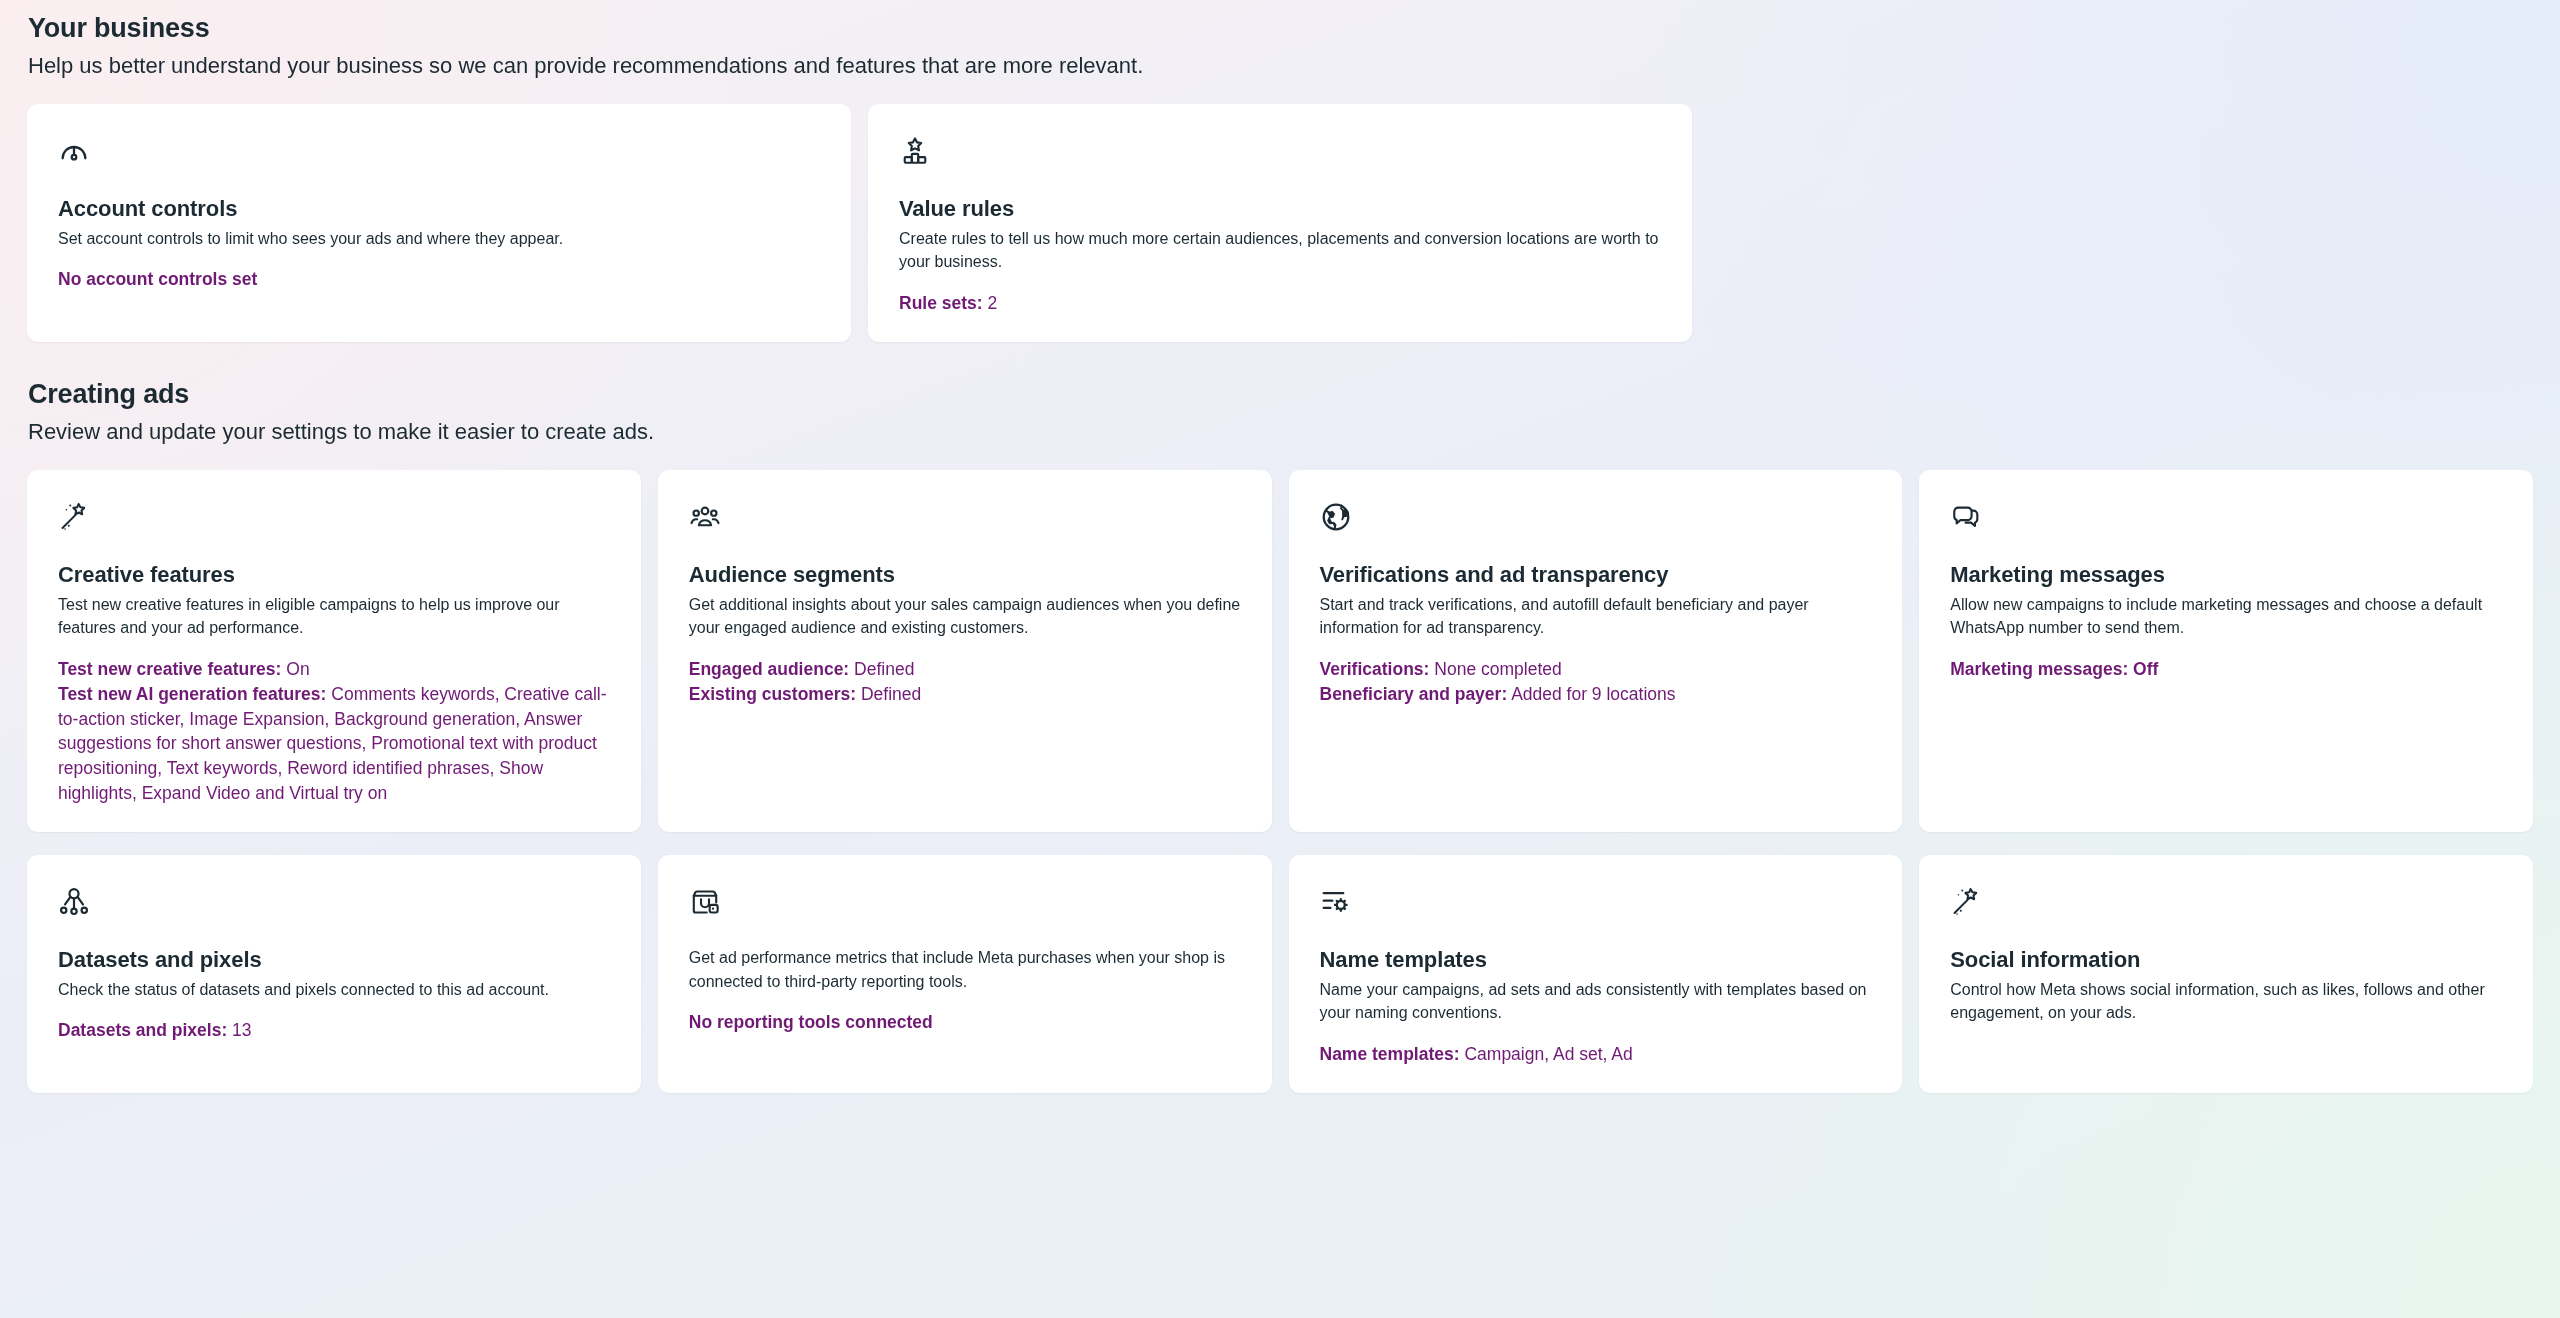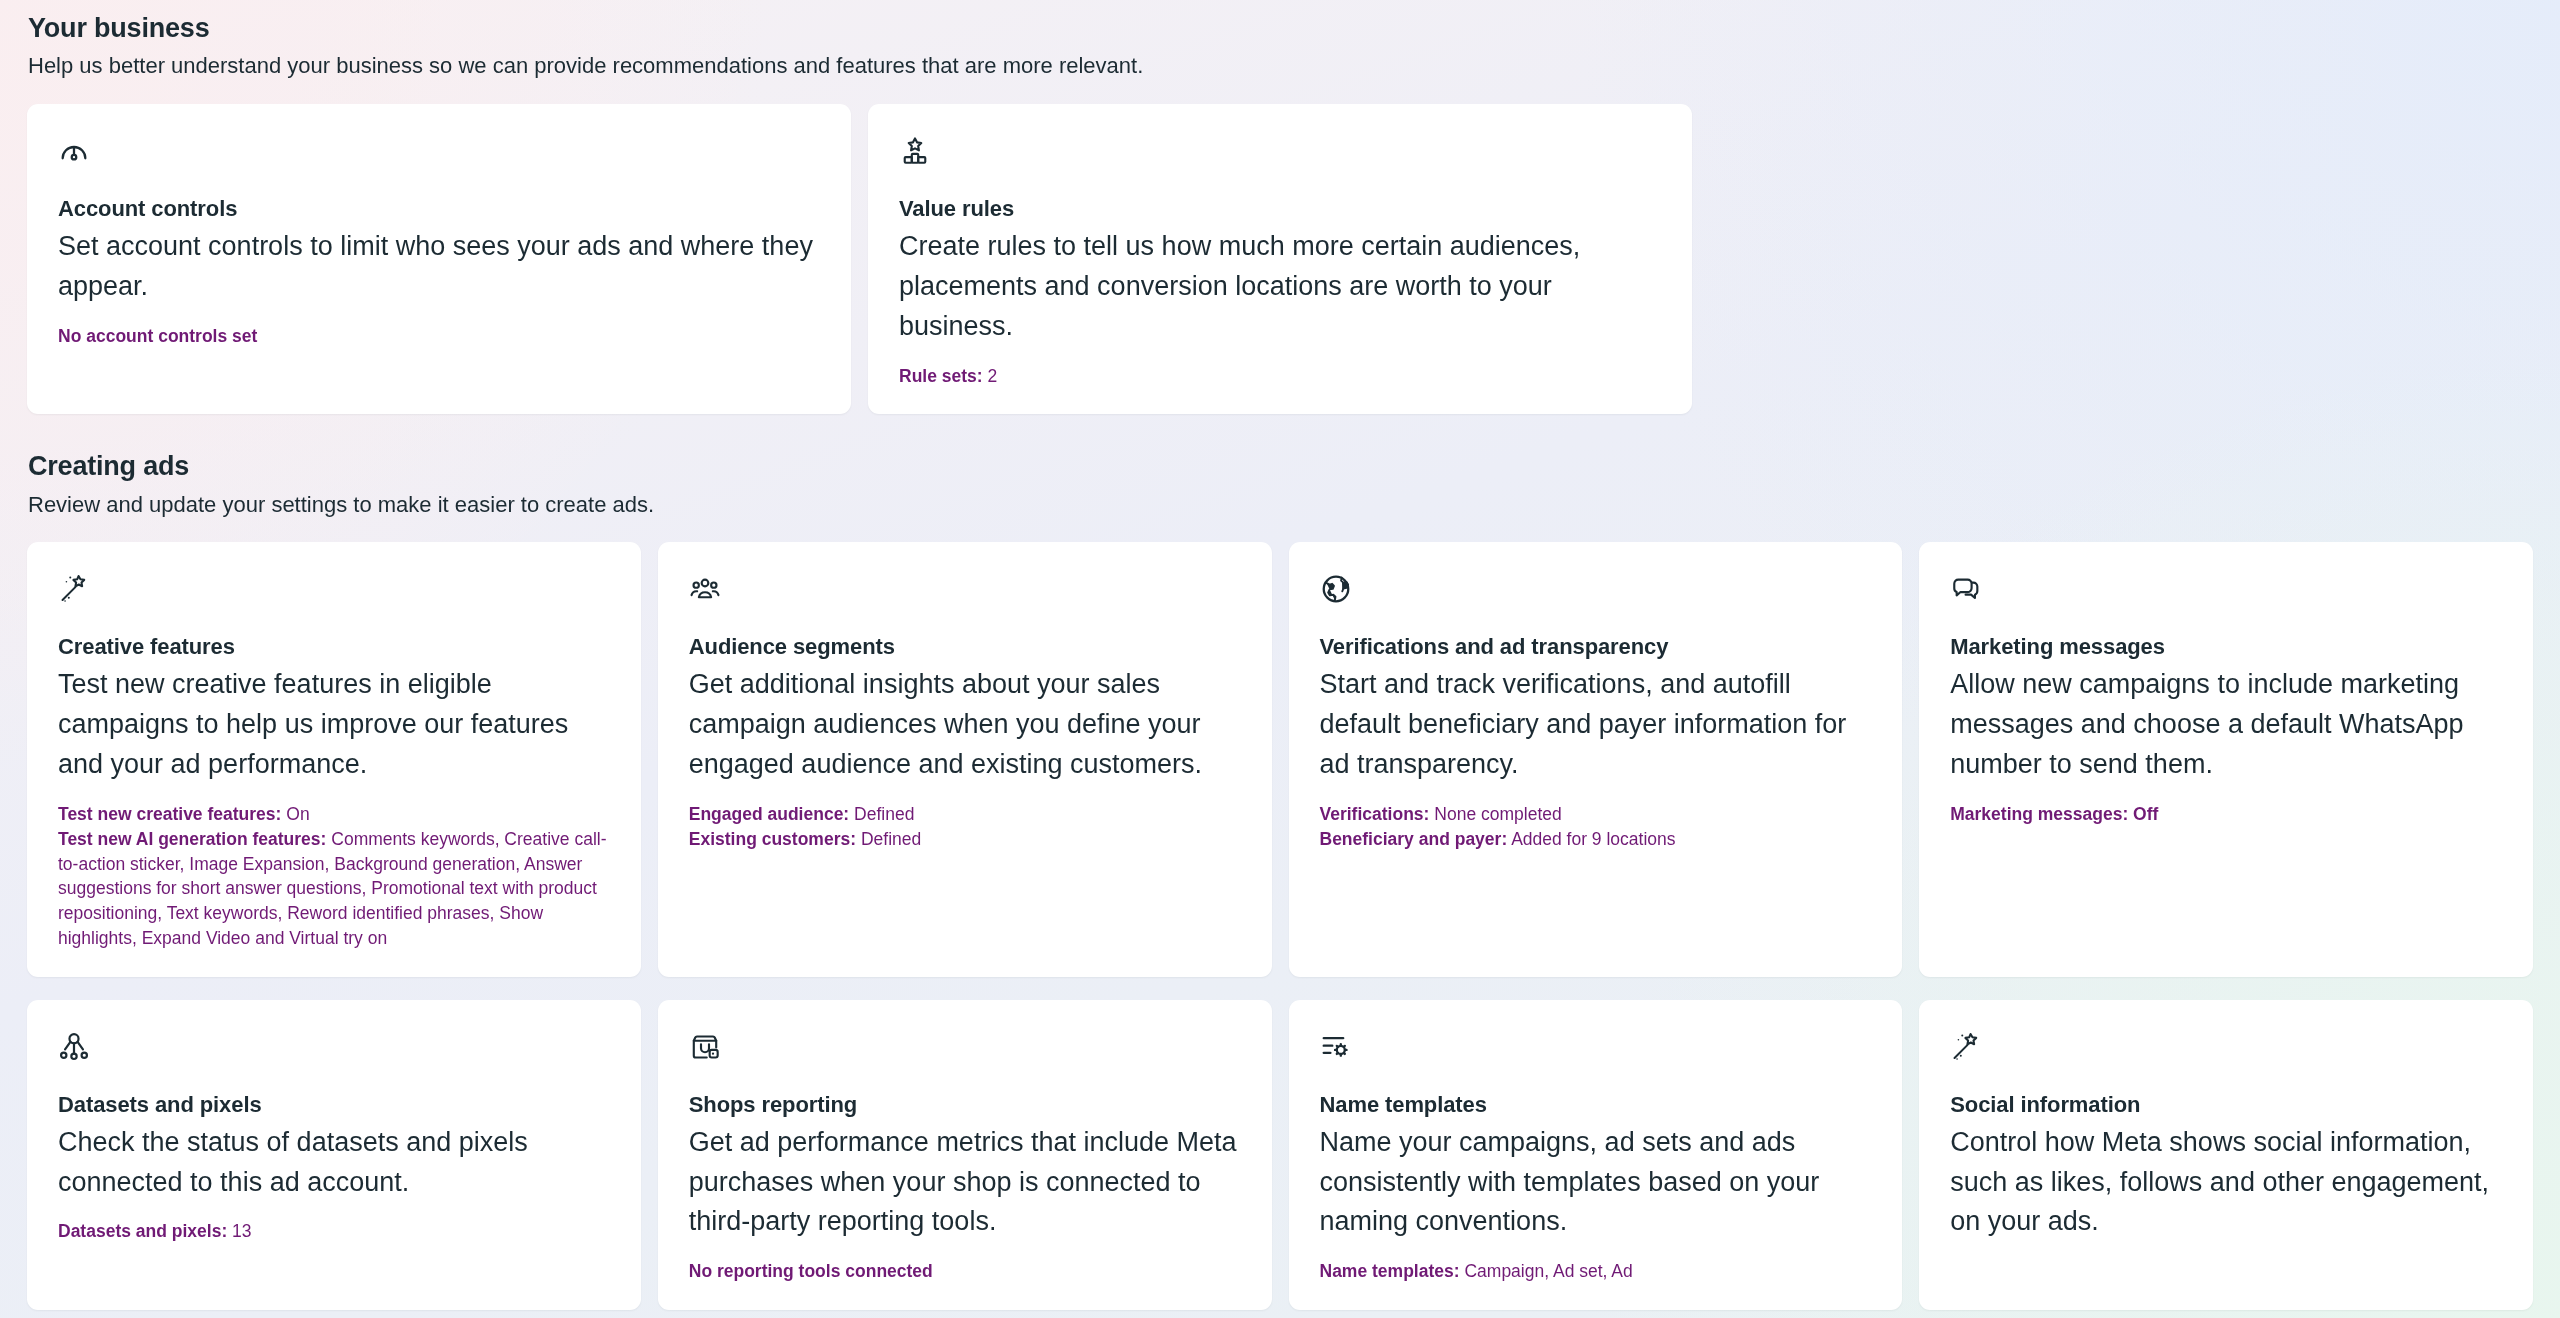--- a/index.html
+++ b/index.html
@@ -78,21 +78,21 @@
   .card-title {
     font-size: 22px;
     font-weight: 700;
     color: #1c2b33;
     line-height: 1.3;
     margin-bottom: 3px;
     letter-spacing: -0.1px;
   }
 
   .card-desc {
-    font-size: 27px;
+    font-size: 16px;
     font-weight: 400;
     color: #1c2b33;
     line-height: 1.48;
   }
 
   .card-status {
     margin-top: 17px;
     font-size: 17.5px;
     line-height: 1.42;
     color: #701a75;
@@ -250,21 +250,20 @@
       <div class="card-icon">
         <svg width="32" height="32" viewBox="0 0 24 24" fill="none" stroke="#1c2b33" stroke-width="1.6" stroke-linecap="round" stroke-linejoin="round">
           <path d="M3.6 7.3h16.8l-1.1-2.4a1.4 1.4 0 0 0-1.25-.8H5.95a1.4 1.4 0 0 0-1.25.8z"></path>
           <path d="M3.6 7.3v11.2a1.4 1.4 0 0 0 1.4 1.4h8.3"></path>
           <path d="M20.4 7.3v5.0"></path>
           <path d="M9.0 10.0v2.9a3.0 3.0 0 0 0 6.0 0v-2.9"></path>
           <path d="M17.0 14.2h3.0a1.5 1.5 0 0 1 1.5 1.5v2.7a1.5 1.5 0 0 1-1.5 1.5h-3.0a1.5 1.5 0 0 1-1.5-1.5v-2.7a1.5 1.5 0 0 1 1.5-1.5z"></path>
           <circle cx="18.0" cy="17.0" r="0.85" fill="#1c2b33" stroke="none"></circle>
         </svg>
       </div>
-      <div class="card-title">Shops reporting</div>
       <div class="card-desc">Get ad performance metrics that include Meta purchases when your shop is connected to third-party reporting tools.</div>
       <div class="card-status">
         <span class="line bold-all">No reporting tools connected</span>
       </div>
     </div>
 
     <div class="card card-row3">
       <div class="card-icon">
         <svg width="32" height="32" viewBox="0 0 24 24" fill="none" stroke="#1c2b33" stroke-width="1.75" stroke-linecap="round" stroke-linejoin="round">
           <path d="M2.8 5.4h14.6"></path>

